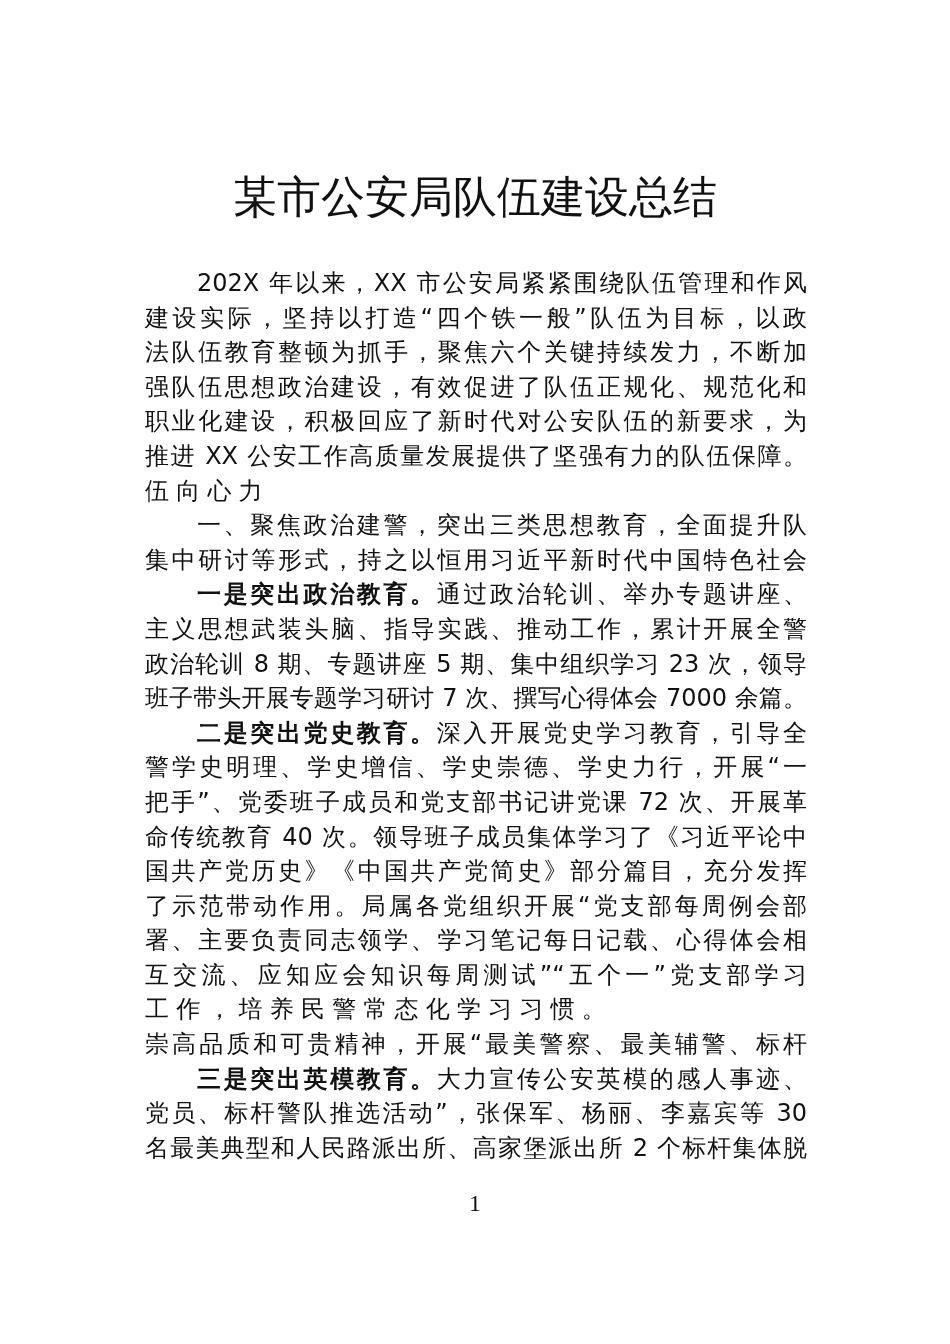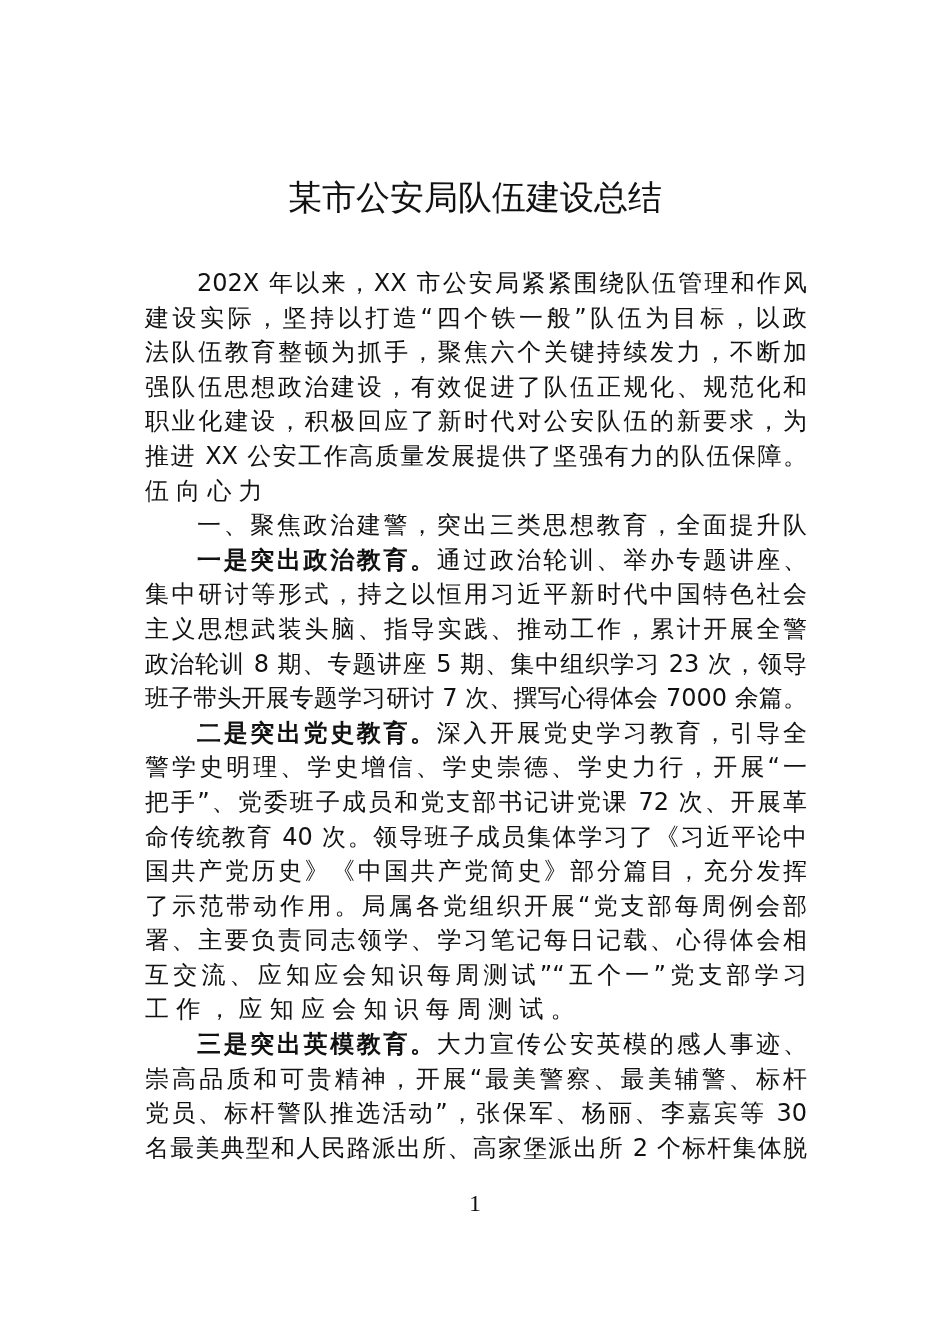--- a/index.html
+++ b/index.html
@@ -21,21 +21,21 @@
       width: 950px;
       height: 1344px;
       background: #ffffff;
     }
     .title {
       position: absolute;
       left: 0;
       top: 172px;
       width: 950px;
       text-align: center;
-      font-size: 34px;
+      font-size: 44px;
       line-height: 50px;
       letter-spacing: 0px;
       color: #111;
       font-family: "DejaVu Sans", sans-serif;
     }
     .body-text {
       position: absolute;
       left: 145px;
       top: 266px;
       width: 662px;
@@ -81,34 +81,34 @@
 
   <div class="body-text" id="body-text">
       <div class="line indent"><span>202X 年以来，XX 市公安局紧紧围绕队伍管理和作风</span></div>
       <div class="line"><span>建设实际，坚持以打造“四个铁一般”队伍为目标，以政</span></div>
       <div class="line"><span>法队伍教育整顿为抓手，聚焦六个关键持续发力，不断加</span></div>
       <div class="line"><span>强队伍思想政治建设，有效促进了队伍正规化、规范化和</span></div>
       <div class="line"><span>职业化建设，积极回应了新时代对公安队伍的新要求，为</span></div>
       <div class="line"><span>推进 XX 公安工作高质量发展提供了坚强有力的队伍保障。</span></div>
       <div class="line last"><span>伍向心力</span></div>
       <div class="line indent"><span>一、聚焦政治建警，突出三类思想教育，全面提升队</span></div>
+      <div class="line"><span>集中研讨等形式，持之以恒用习近平新时代中国特色社会</span></div>
       <div class="line indent"><span class="bold">一是突出政治教育。</span><span>通过政治轮训、举办专题讲座、</span></div>
-      <div class="line"><span>集中研讨等形式，持之以恒用习近平新时代中国特色社会</span></div>
       <div class="line"><span>主义思想武装头脑、指导实践、推动工作，累计开展全警</span></div>
       <div class="line"><span>政治轮训 8 期、专题讲座 5 期、集中组织学习 23 次，领导</span></div>
       <div class="line"><span>班子带头开展专题学习研讨 7 次、撰写心得体会 7000 余篇。</span></div>
       <div class="line indent"><span class="bold">二是突出党史教育。</span><span>深入开展党史学习教育，引导全</span></div>
       <div class="line"><span>警学史明理、学史增信、学史崇德、学史力行，开展“一</span></div>
       <div class="line"><span>把手”、党委班子成员和党支部书记讲党课 72 次、开展革</span></div>
       <div class="line"><span>命传统教育 40 次。领导班子成员集体学习了《习近平论中</span></div>
       <div class="line"><span>国共产党历史》《中国共产党简史》部分篇目，充分发挥</span></div>
       <div class="line"><span>了示范带动作用。局属各党组织开展“党支部每周例会部</span></div>
       <div class="line"><span>署、主要负责同志领学、学习笔记每日记载、心得体会相</span></div>
       <div class="line"><span>互交流、应知应会知识每周测试”“五个一”党支部学习</span></div>
-      <div class="line last"><span>工作，应知应会知识每周测试。</span></div>
+      <div class="line last"><span>工作，培养民警常态化学习习惯。</span></div>
+      <div class="line"><span>崇高品质和可贵精神，开展“最美警察、最美辅警、标杆</span></div>
       <div class="line indent"><span class="bold">三是突出英模教育。</span><span>大力宣传公安英模的感人事迹、</span></div>
-      <div class="line"><span>崇高品质和可贵精神，开展“最美警察、最美辅警、标杆</span></div>
       <div class="line"><span>党员、标杆警队推选活动”，张保军、杨丽、李嘉宾等 30</span></div>
       <div class="line"><span>名最美典型和人民路派出所、高家堡派出所 2 个标杆集体脱</span></div>
     </div>
 
   <div class="page-number">1</div>
 </div>
 
 </body></html>

